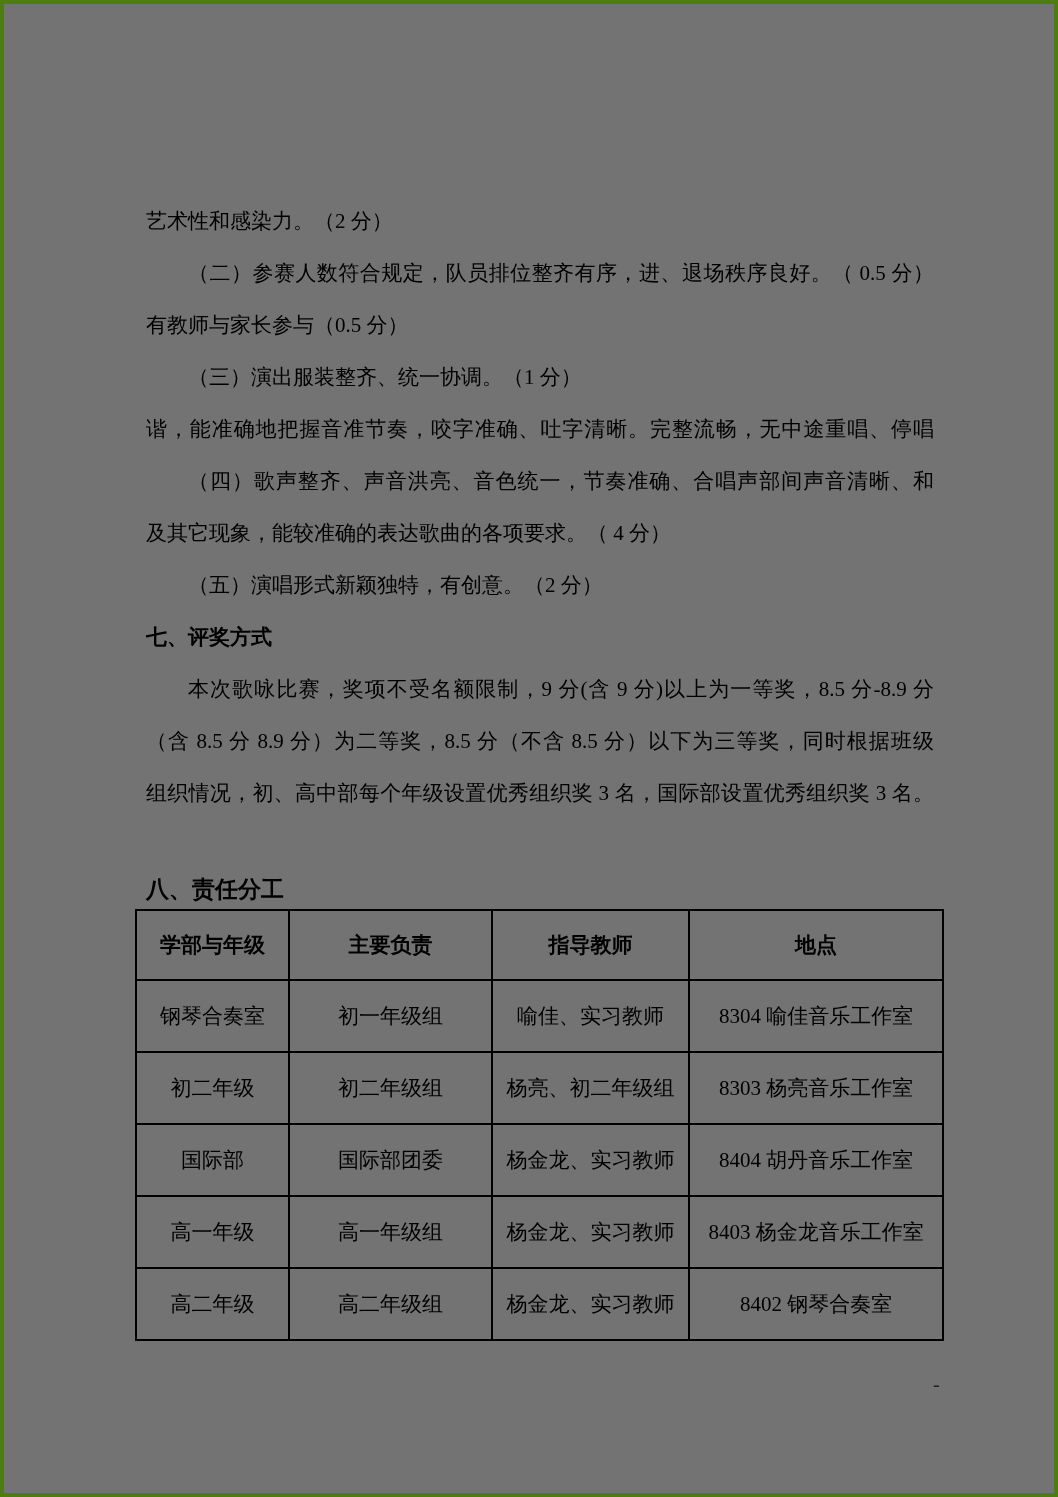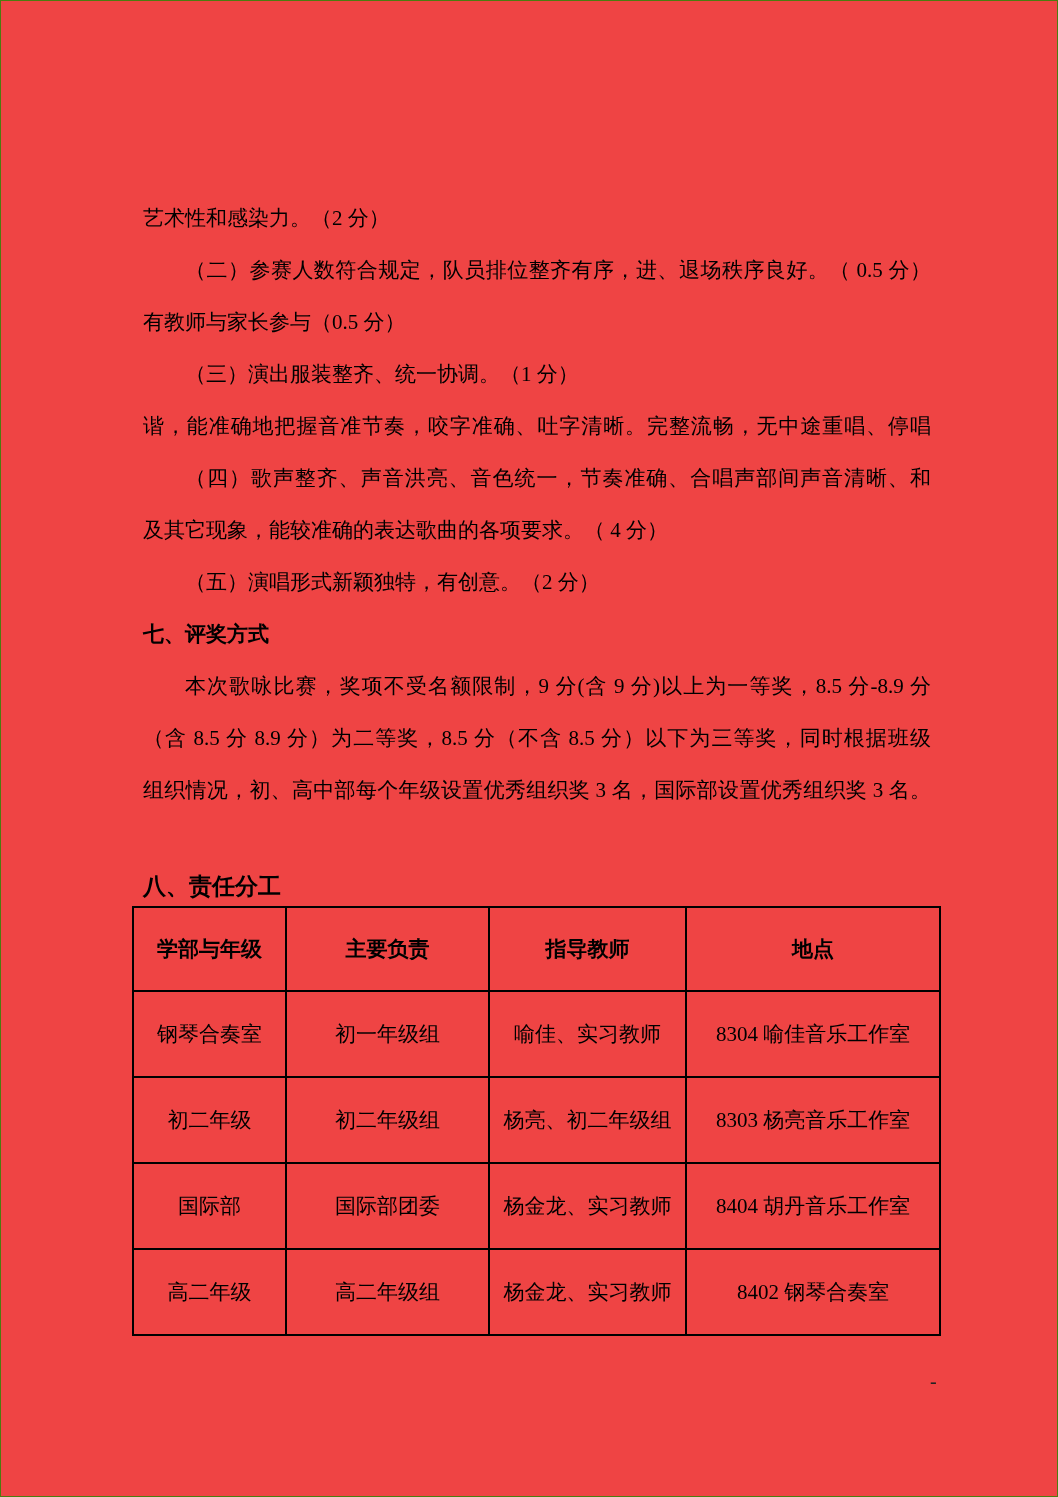--- a/index.html
+++ b/index.html
@@ -2,42 +2,42 @@
 <html><head>
 <meta charset="utf-8">
 <style>
   html,body{margin:0;padding:0;}
   body{
     width:1058px;height:1497px;position:relative;background:#ffffff;
     font-family:"Liberation Serif","DejaVu Serif",serif;color:#000000;
     overflow:hidden;
   }
   .page{
-    position:absolute;inset:0;border:1px solid #4d7c0f;box-sizing:border-box;background:#ef4444;
+    position:absolute;inset:0;border:4px solid #4d7c0f;box-sizing:border-box;background:#737373;
   }
   .content{
     position:absolute;left:142px;top:191px;width:788px;
   }
   .line{
     font-size:21px;line-height:52px;height:52px;white-space:nowrap;
   }
   .line.indent{text-indent:42px;}
   .line.justify{text-align:justify;text-align-last:justify;}
   .line.bold{font-weight:bold;}
   .spacer{height:52px;}
   .heading{font-size:23px;font-weight:bold;}
   .h8{height:38px;line-height:38px;}
   .h9{margin-top:5px;height:44px;line-height:44px;}
   table.resp{
     border-collapse:collapse;table-layout:fixed;
     width:807px;margin-left:-11px;
   }
   table.resp th,table.resp td{
     border:2px solid #000000;text-align:center;vertical-align:middle;
-    font-size:21px;padding:16px 2px;overflow:hidden;white-space:nowrap;
+    font-size:21px;padding:9px 2px;overflow:hidden;white-space:nowrap;
   }
   table.resp th{font-weight:bold;height:50px;}
   table.resp td{height:52px;}
   .footer-mark{
     position:absolute;left:929px;top:1369px;font-size:20px;color:#222222;
   }
 </style>
 </head>
 <body>
 
@@ -91,20 +91,26 @@
             <td>杨亮、初二年级组</td>
             <td>8303 杨亮音乐工作室</td>
           </tr>
           <tr>
             <td>国际部</td>
             <td>国际部团委</td>
             <td>杨金龙、实习教师</td>
             <td>8404 胡丹音乐工作室</td>
           </tr>
           <tr>
+            <td>高一年级</td>
+            <td>高一年级组</td>
+            <td>杨金龙、实习教师</td>
+            <td>8403 杨金龙音乐工作室</td>
+          </tr>
+          <tr>
             <td>高二年级</td>
             <td>高二年级组</td>
             <td>杨金龙、实习教师</td>
             <td>8402 钢琴合奏室</td>
           </tr>
         </tbody>
     </table>
 
   </div>
 

